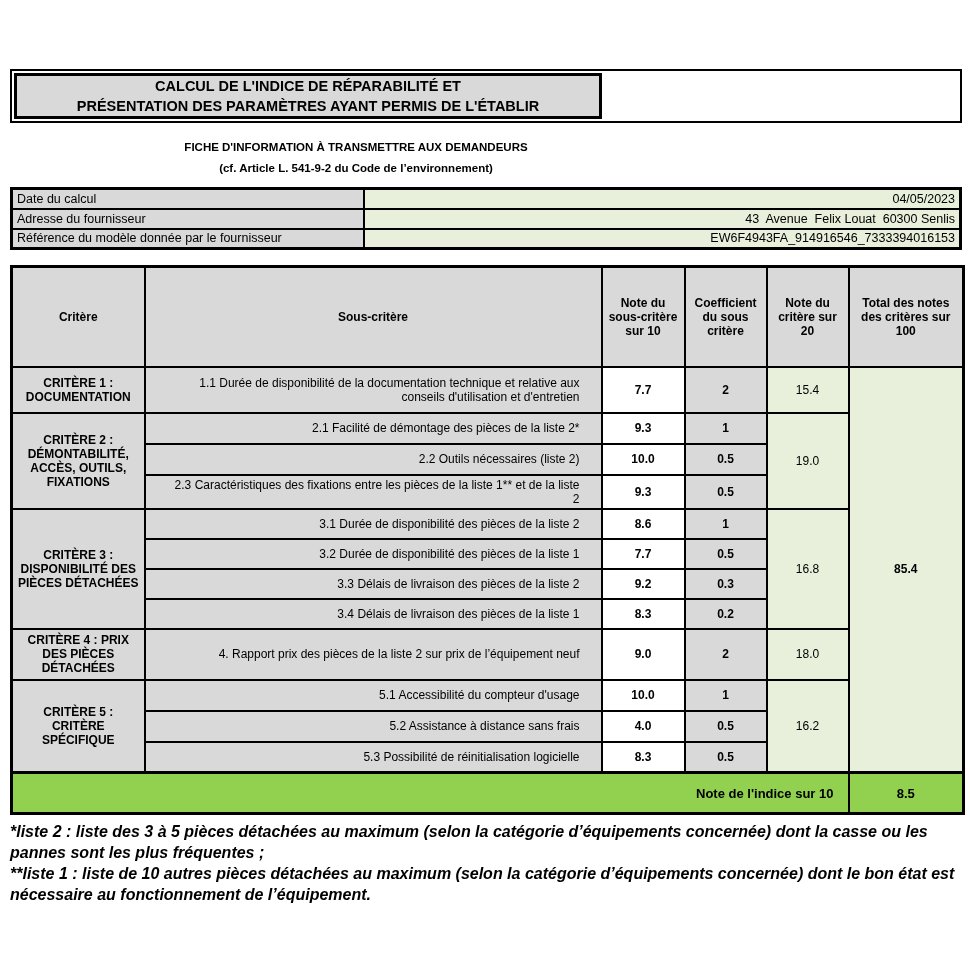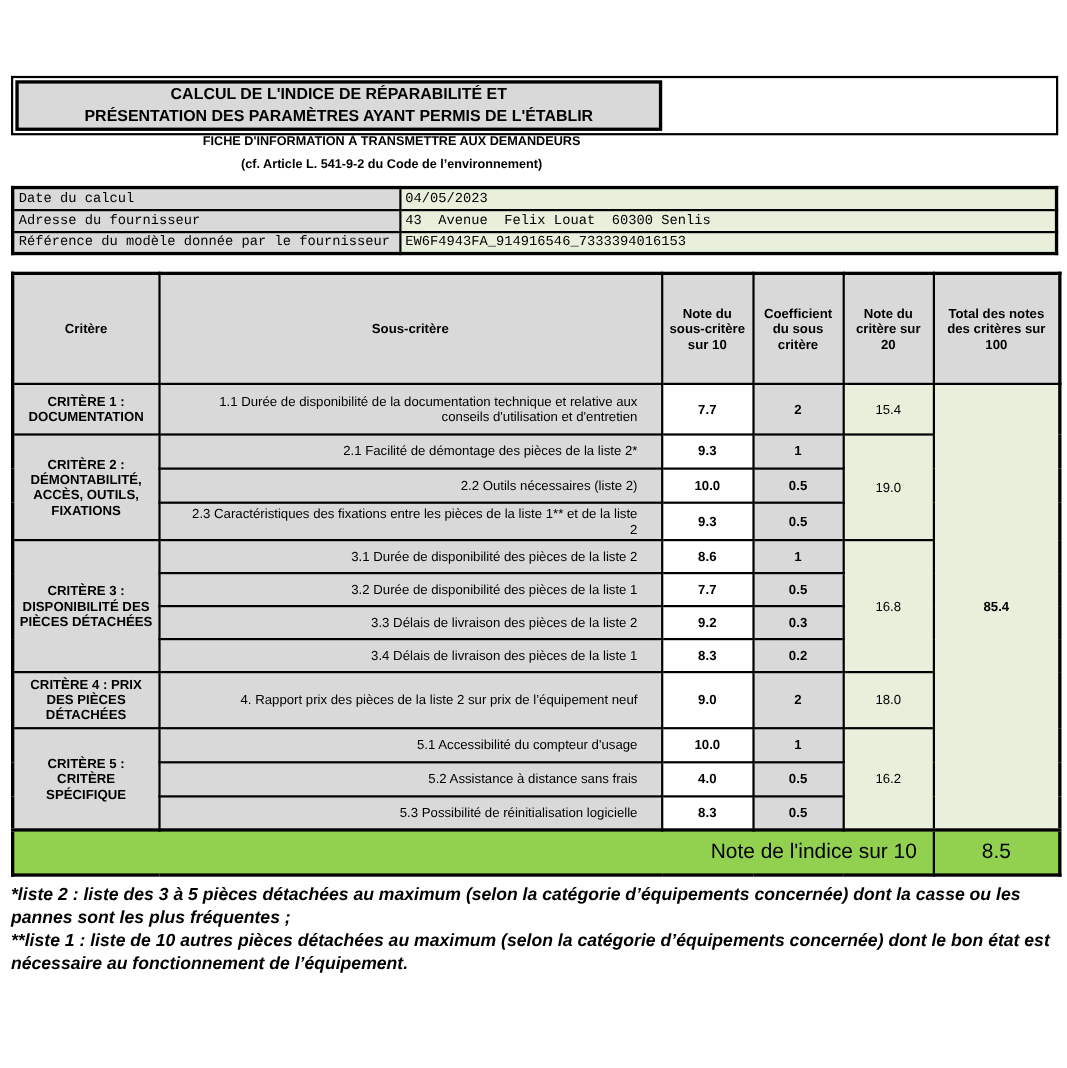--- a/index.html
+++ b/index.html
@@ -33,34 +33,34 @@
     text-align:center;
     font-weight:bold;font-size:14.5px;line-height:20px;
   }
   .title-right{
     flex:1;
     display:flex;align-items:center;justify-content:center;
     font-weight:bold;font-style:italic;font-size:12.5px;
   }
 
   
-  .subtitle{width:692px;text-align:center;}
+  .subtitle{margin-top:18px;width:692px;text-align:center;}
   .subtitle .sub1{font-weight:bold;font-size:11.5px;}
   .subtitle .sub2{font-weight:bold;font-size:11.5px;margin-top:9px;}
 
   
   .info-table{
     margin-top:13px;width:952px;
     border-collapse:collapse;table-layout:fixed;
     border:3px solid var(--border-black);
     font-size:12.5px;
   }
-  .info-table td{border:2px solid var(--border-black);height:20px;padding:0 4px;font-family:Liberation Mono, monospace;}
+  .info-table td{border:2px solid var(--border-black);height:20px;padding:0 4px;}
   .info-table .i-label{width:352px;background:var(--header-gray);text-align:left;}
-  .info-table .i-value{background:var(--pale-green);text-align:left;white-space:pre-wrap;margin-top:43px;}
+  .info-table .i-value{background:var(--pale-green);text-align:right;white-space:pre-wrap;margin-top:43px;}
 
   
   .score-table{
     margin-top:15px;width:952px;
     border-collapse:collapse;table-layout:fixed;
     border:3px solid var(--border-black);
     font-size:12px;
   }
   .score-table th,.score-table td{border:2px solid var(--border-black);}
   .score-table thead th{
@@ -82,21 +82,21 @@
   td.coef{background:var(--header-gray);font-weight:bold;text-align:center;vertical-align:middle;}
   td.n20{background:var(--pale-green);font-weight:normal;text-align:center;vertical-align:middle;}
   td.total{background:var(--pale-green);font-weight:bold;text-align:center;vertical-align:middle;}
   tr.r46 td{height:46px;}
   tr.r31 td{height:31px;}
   tr.r30 td{height:30px;}
   tr.r51 td{height:51px;}
   tr.final-row td{
     background:var(--bright-green);
     height:41px;border-top:3px solid var(--border-black);
-    font-weight:normal;font-size:19px;vertical-align:middle;
+    font-weight:bold;font-size:13px;vertical-align:middle;
   }
   td.final-label{text-align:right;padding-right:14px;}
   td.final-score{text-align:center;font-size:20px;}
 
   
   .footnotes{
     margin-top:6px;width:948px;
     font-style:italic;font-weight:600;font-size:16px;line-height:21px;
     text-align:left;
   }

